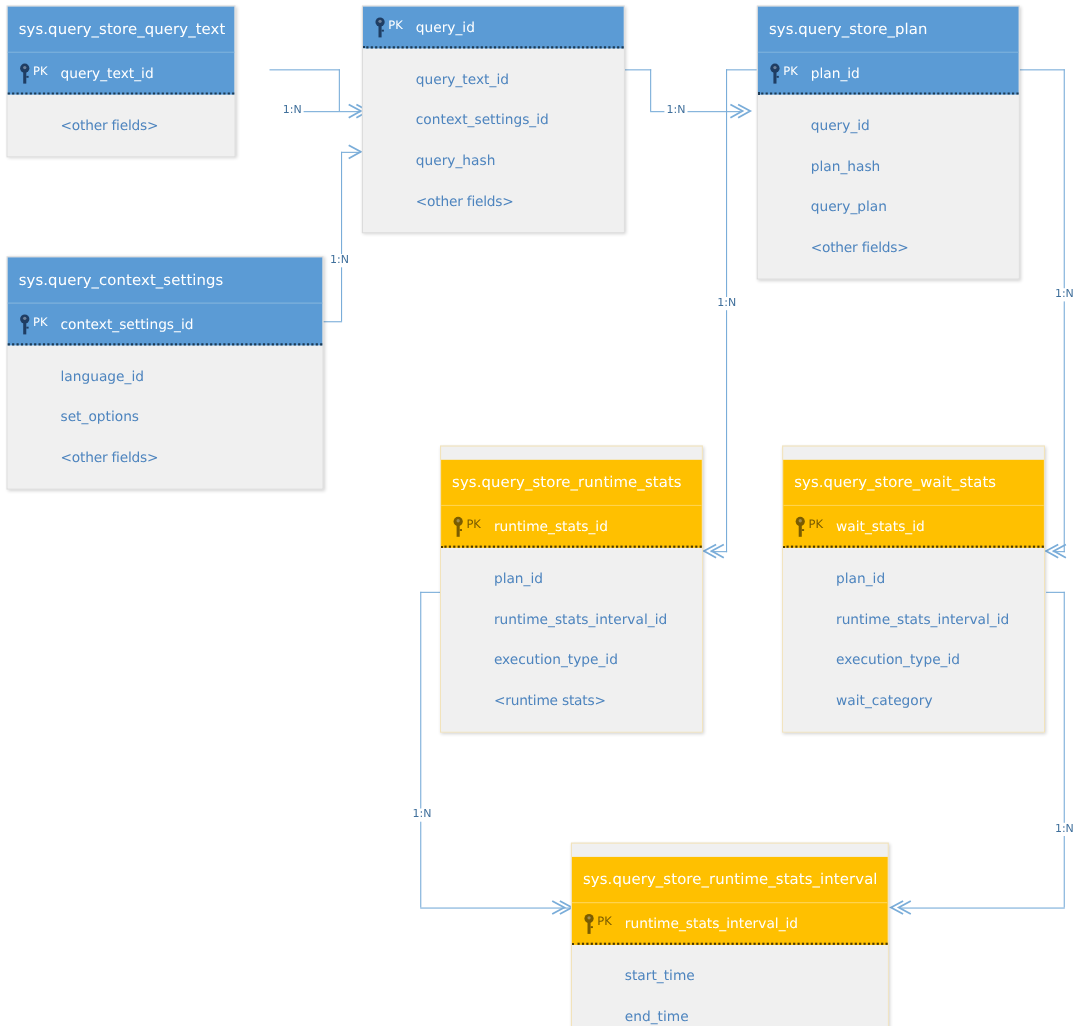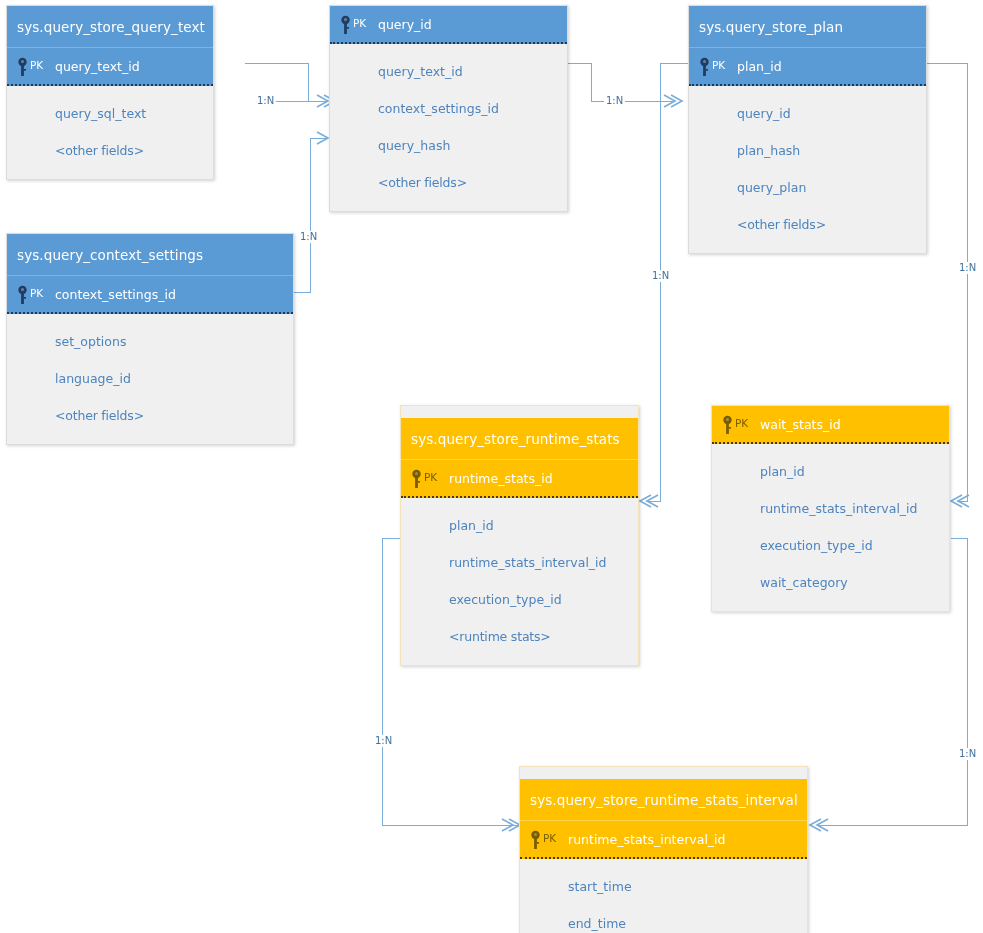--- a/index.html
+++ b/index.html
@@ -203,21 +203,20 @@
           <circle cx="5.5" cy="5" r="4.2" fill="#1f3d63"></circle>
           <circle cx="5.5" cy="4.4" r="1.5" fill="#ffffff" fill-opacity="0.35"></circle>
           <rect x="4.1" y="8" width="2.8" height="11" fill="#1f3d63"></rect>
           <rect x="6.9" y="12" width="2.1" height="1.7" fill="#1f3d63"></rect>
         </svg>
         <span class="pk-label">PK</span>
       </span>
       <span class="pk-name">query_text_id</span>
     </div>
     <div class="entity-body">
-      <div class="field-row">query_sql_text</div>
       <div class="field-row meta">&lt;other fields&gt;</div>
     </div>
   </div>
 
   <div class="entity theme-blue" style="left:329px; top:5px; width:239px;">
     <div class="entity-pk">
       <span class="pk-cell">
         <svg class="key-icon" viewBox="0 0 12 20">
           <circle cx="5.5" cy="5" r="4.2" fill="#1f3d63"></circle>
           <circle cx="5.5" cy="4.4" r="1.5" fill="#ffffff" fill-opacity="0.35"></circle>
@@ -266,22 +265,22 @@
           <circle cx="5.5" cy="5" r="4.2" fill="#1f3d63"></circle>
           <circle cx="5.5" cy="4.4" r="1.5" fill="#ffffff" fill-opacity="0.35"></circle>
           <rect x="4.1" y="8" width="2.8" height="11" fill="#1f3d63"></rect>
           <rect x="6.9" y="12" width="2.1" height="1.7" fill="#1f3d63"></rect>
         </svg>
         <span class="pk-label">PK</span>
       </span>
       <span class="pk-name">context_settings_id</span>
     </div>
     <div class="entity-body">
+      <div class="field-row">language_id</div>
       <div class="field-row">set_options</div>
-      <div class="field-row">language_id</div>
       <div class="field-row meta">&lt;other fields&gt;</div>
     </div>
   </div>
 
   <div class="entity theme-orange" style="left:400px; top:405px; width:239px;">
     <div class="entity-title">sys.query_store_runtime_stats</div>
     <div class="entity-pk">
       <span class="pk-cell">
         <svg class="key-icon" viewBox="0 0 12 20">
           <circle cx="5.5" cy="5" r="4.2" fill="#7a5c00"></circle>
@@ -295,20 +294,21 @@
     </div>
     <div class="entity-body">
       <div class="field-row">plan_id</div>
       <div class="field-row">runtime_stats_interval_id</div>
       <div class="field-row">execution_type_id</div>
       <div class="field-row meta">&lt;runtime stats&gt;</div>
     </div>
   </div>
 
   <div class="entity theme-orange" style="left:711px; top:405px; width:239px;">
+    <div class="entity-title">sys.query_store_wait_stats</div>
     <div class="entity-pk">
       <span class="pk-cell">
         <svg class="key-icon" viewBox="0 0 12 20">
           <circle cx="5.5" cy="5" r="4.2" fill="#7a5c00"></circle>
           <circle cx="5.5" cy="4.4" r="1.5" fill="#ffffff" fill-opacity="0.3"></circle>
           <rect x="4.1" y="8" width="2.8" height="11" fill="#7a5c00"></rect>
           <rect x="6.9" y="12" width="2.1" height="1.7" fill="#7a5c00"></rect>
         </svg>
         <span class="pk-label">PK</span>
       </span>

